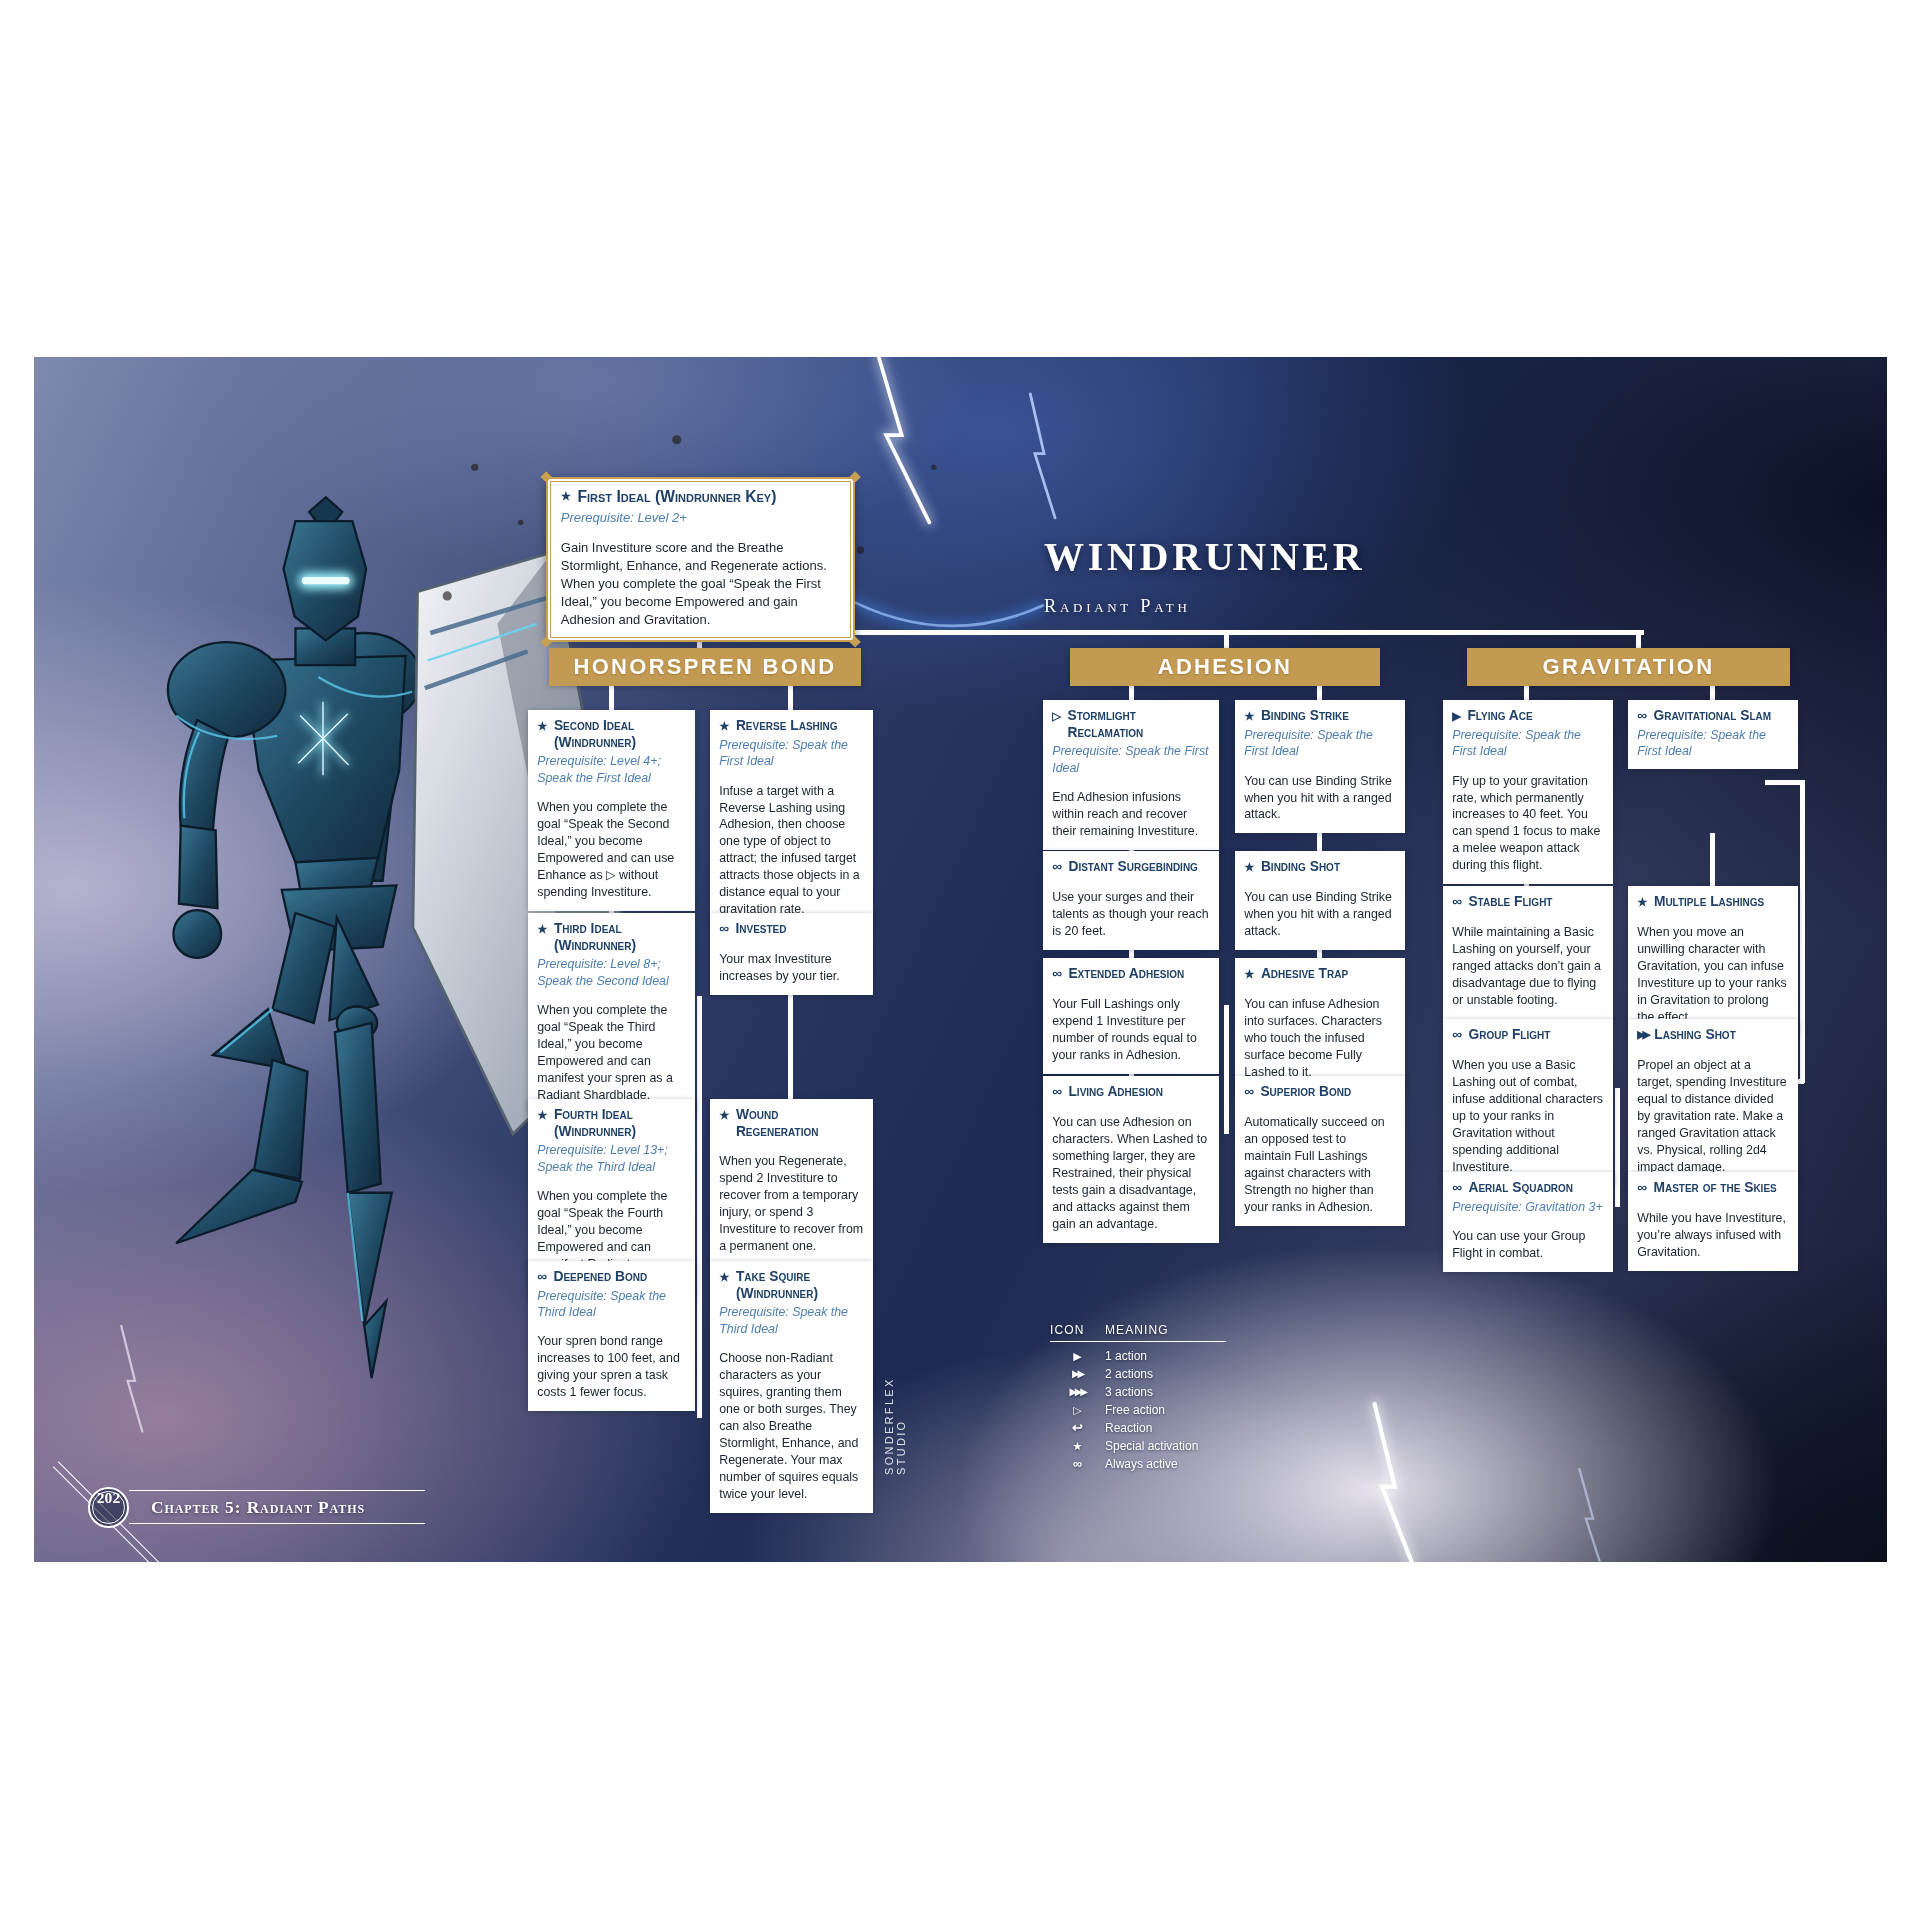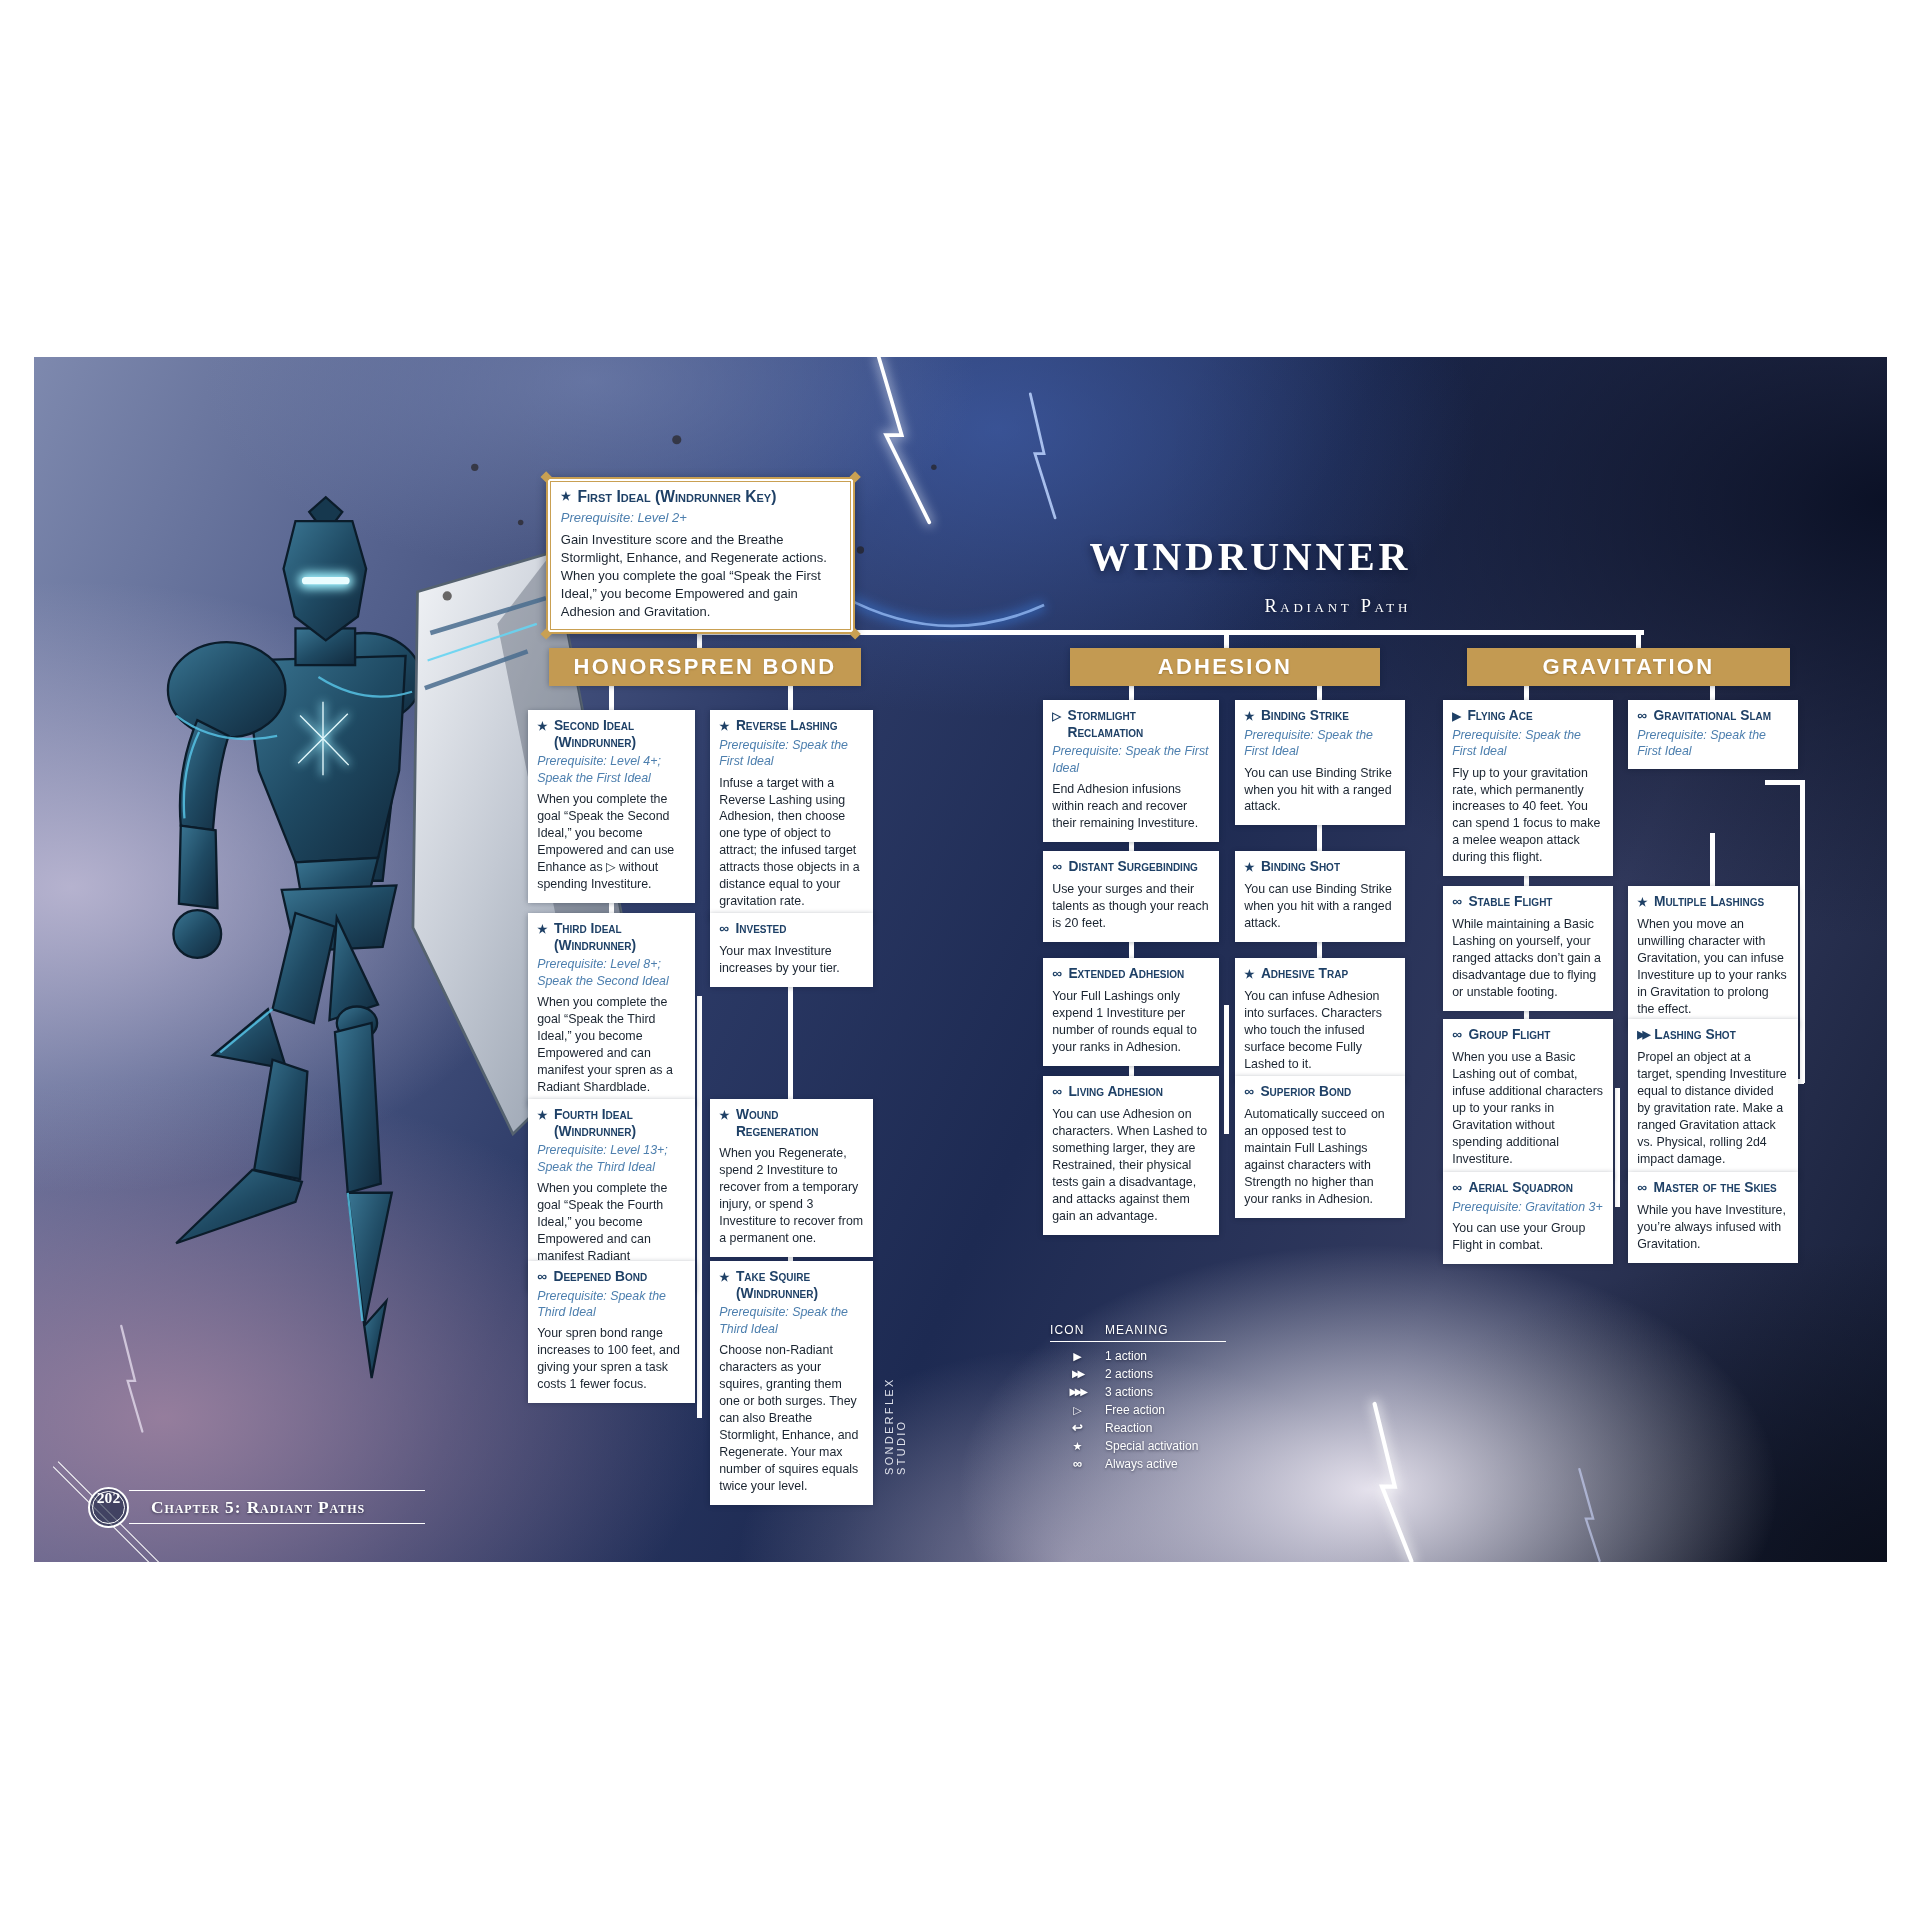--- a/index.html
+++ b/index.html
@@ -33,34 +33,34 @@
 
   
   .talent{position:absolute;z-index:2;background:#fff;padding:8.3px 9.2px 10px;box-shadow:0 0.9px 5.5px rgba(10,20,40,.35)}
   .t-head{display:flex;gap:6.4px;align-items:flex-start;font-weight:bold;font-variant:small-caps;
     color:#1e4066;font-size:13.8px;line-height:1.2}
   .t-icon{flex:0 0 auto;font-variant:normal;font-size:11.5px;line-height:1.45;color:#1e4066}
   .t-icon.inf{font-weight:bold;font-size:13.8px;line-height:1.15}
   .t-icon.dbl{letter-spacing:-2.8px;font-size:10.6px}
   .t-prereq{font-style:italic;color:#4d7fae;font-size:12.4px;line-height:1.32;margin-top:1.8px}
   .t-prereq:empty{display:none}
-  .t-body{color:#1a2430;font-size:12.4px;line-height:1.37;margin-top:5px}
+  .t-body{color:#1a2430;font-size:12.4px;line-height:1.37;margin-top:13px}
 
   
   .key{position:absolute;left:512px;top:120px;width:309px;z-index:2;background:#fff;
     border:2.8px solid #c9a052;padding:1.8px;box-shadow:0 1.8px 9.2px rgba(10,20,40,.45)}
   .key-inner{border:0.9px solid #c9a052;padding:6.4px 10px 8.3px}
   .key .t-head{font-size:15.6px}
   .key .t-prereq{font-size:13px}
   .key .t-body{font-size:13px;line-height:1.38}
   .kc{position:absolute;width:8.3px;height:8.3px;background:#c9a052;transform:rotate(45deg);z-index:3}
   .kc1{left:-6.4px;top:-6.4px}.kc2{right:-6.4px;top:-6.4px}.kc3{left:-6.4px;bottom:-6.4px}.kc4{right:-6.4px;bottom:-6.4px}
 
   
-  .pathtitle{position:absolute;left:1010px;top:176px;width:367px;text-align:right;z-index:2;color:#fff;
+  .pathtitle{position:absolute;left:1010px;top:176px;width:367px;text-align:left;z-index:2;color:#fff;
     font-family:"Liberation Serif",serif}
   .pt-main{font-size:40px;font-weight:bold;letter-spacing:3.7px;text-shadow:0 1.8px 9.2px rgba(0,10,30,.65)}
   .pt-sub{font-size:18.4px;font-variant:small-caps;letter-spacing:3.7px;margin-top:16px;text-shadow:0 0.9px 5.5px rgba(0,10,30,.6)}
 
   
   .legend{position:absolute;left:1016px;top:966px;width:193px;z-index:2;color:#fff;
     text-shadow:0 0.9px 2.8px rgba(0,10,30,.55)}
   .lg-head{display:grid;grid-template-columns:55px 1fr;font-weight:normal;font-size:12px;letter-spacing:1.1px;padding-bottom:3.7px}
   .lg-rule{height:1.8px;background:#fff;width:176px;margin-bottom:4.6px}
   .lg-row{display:grid;grid-template-columns:55px 1fr;font-size:12px;line-height:18px}

